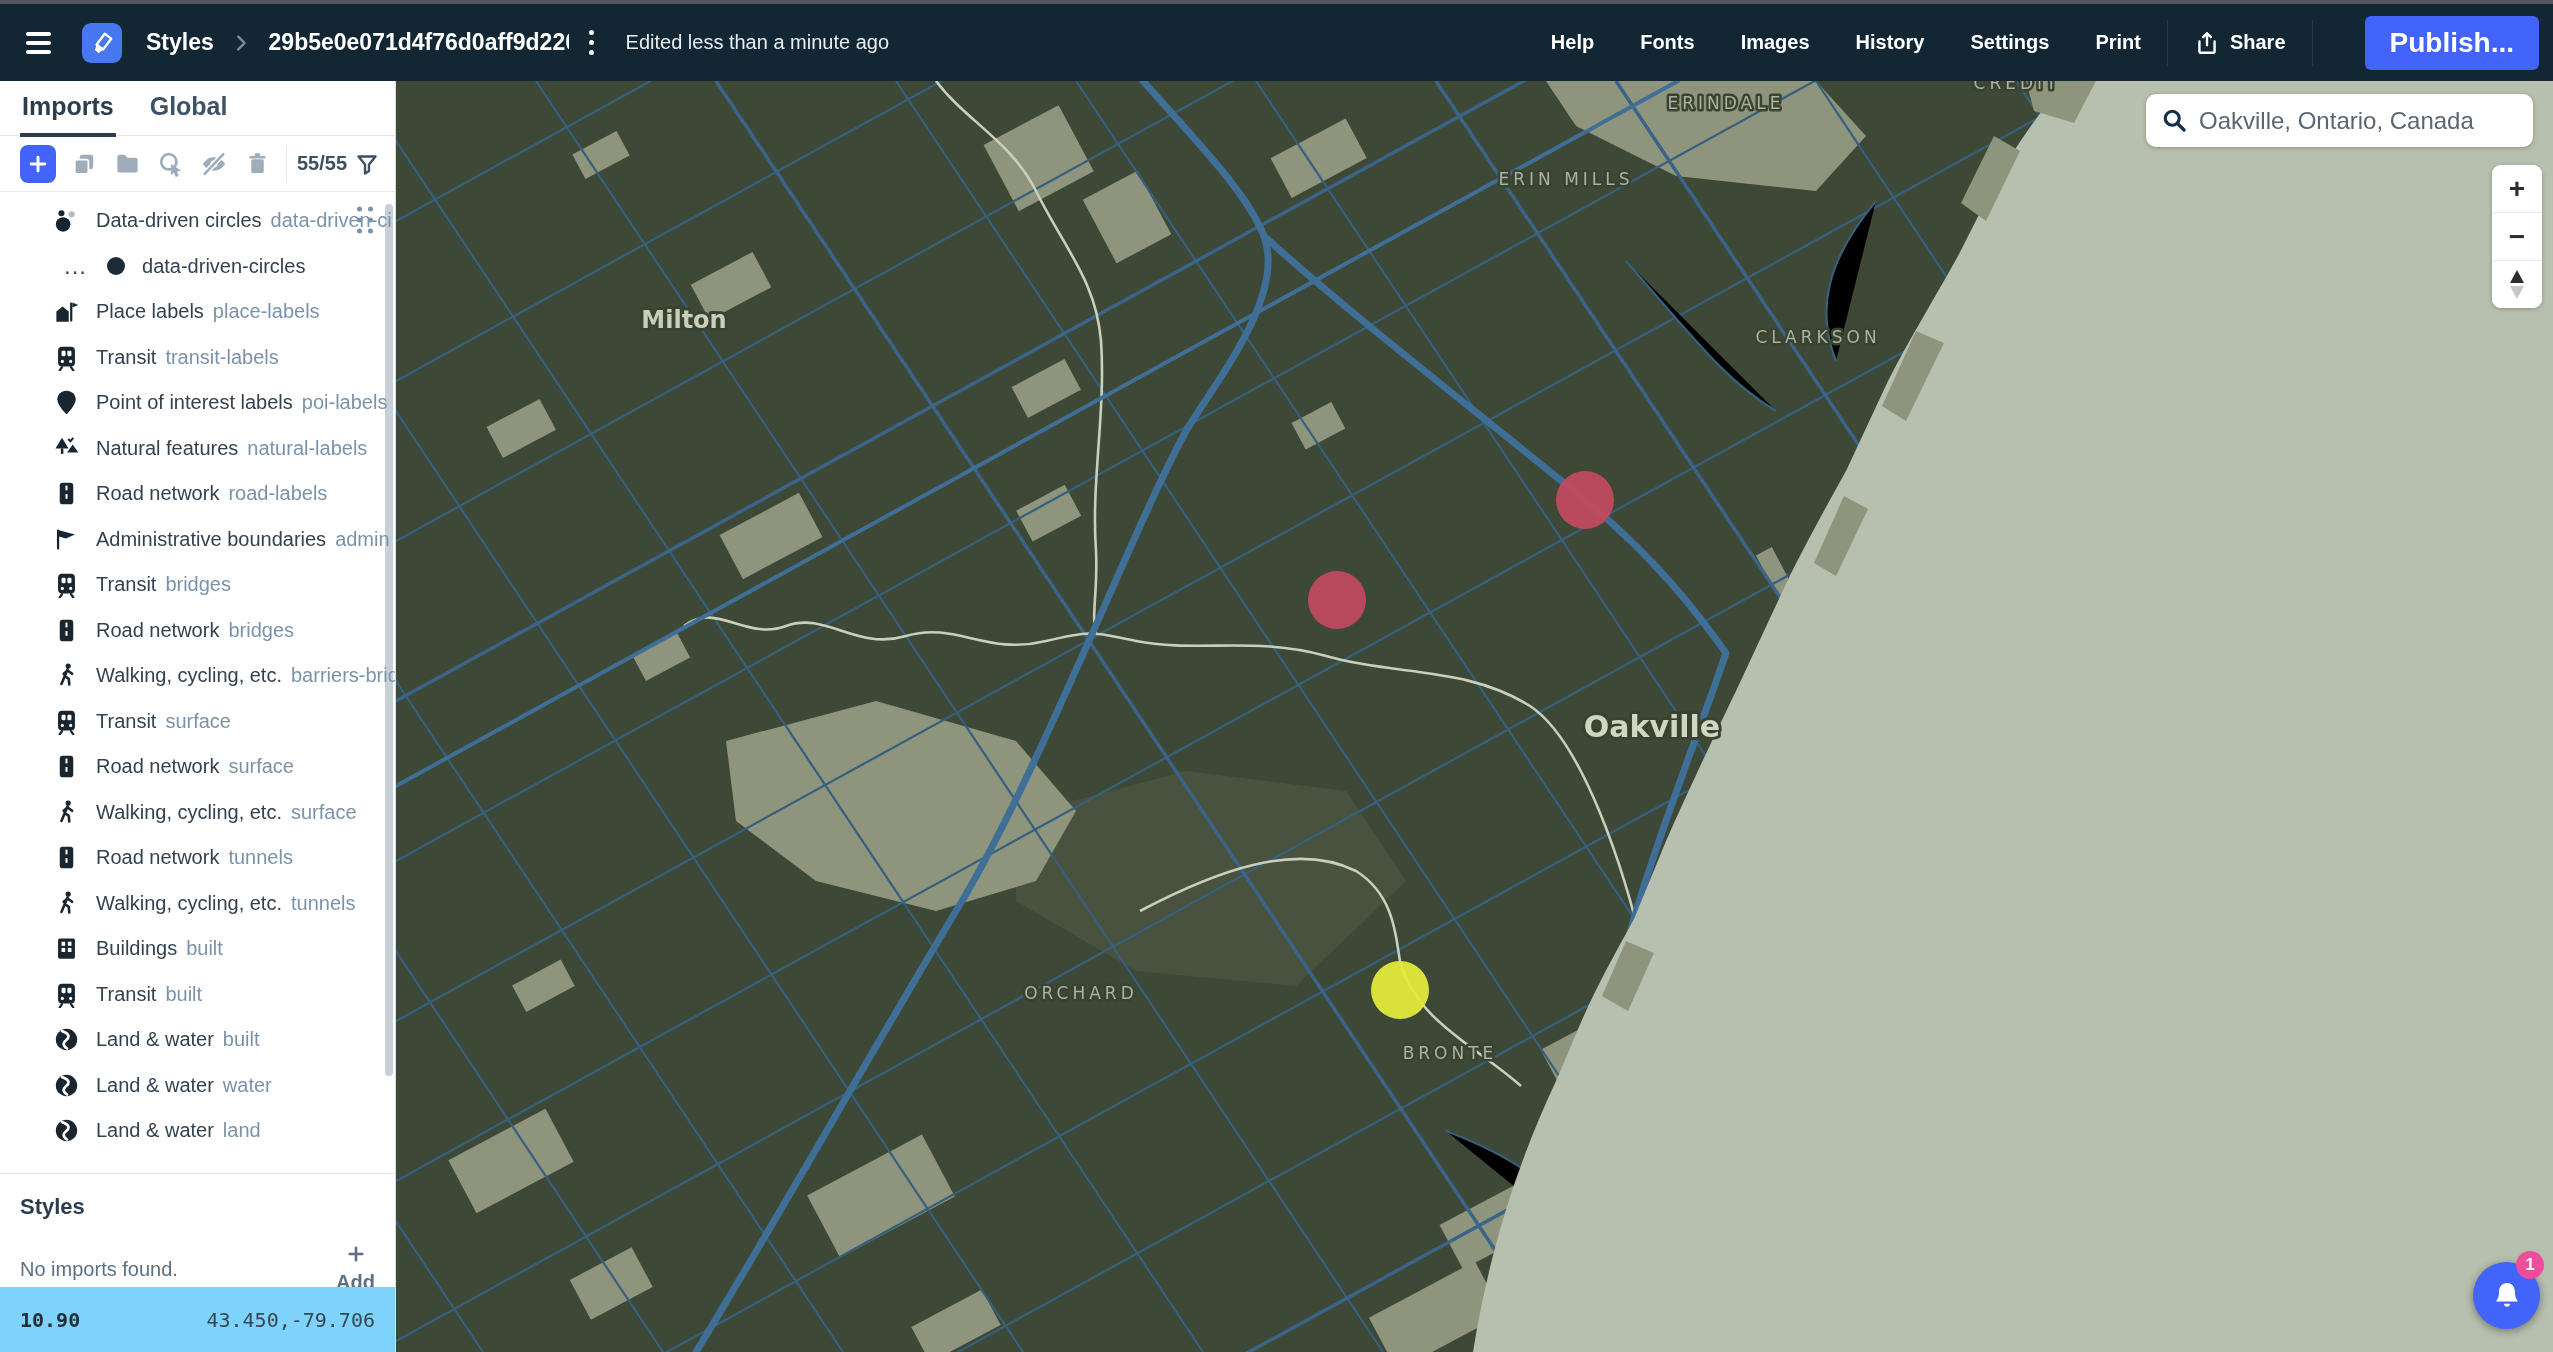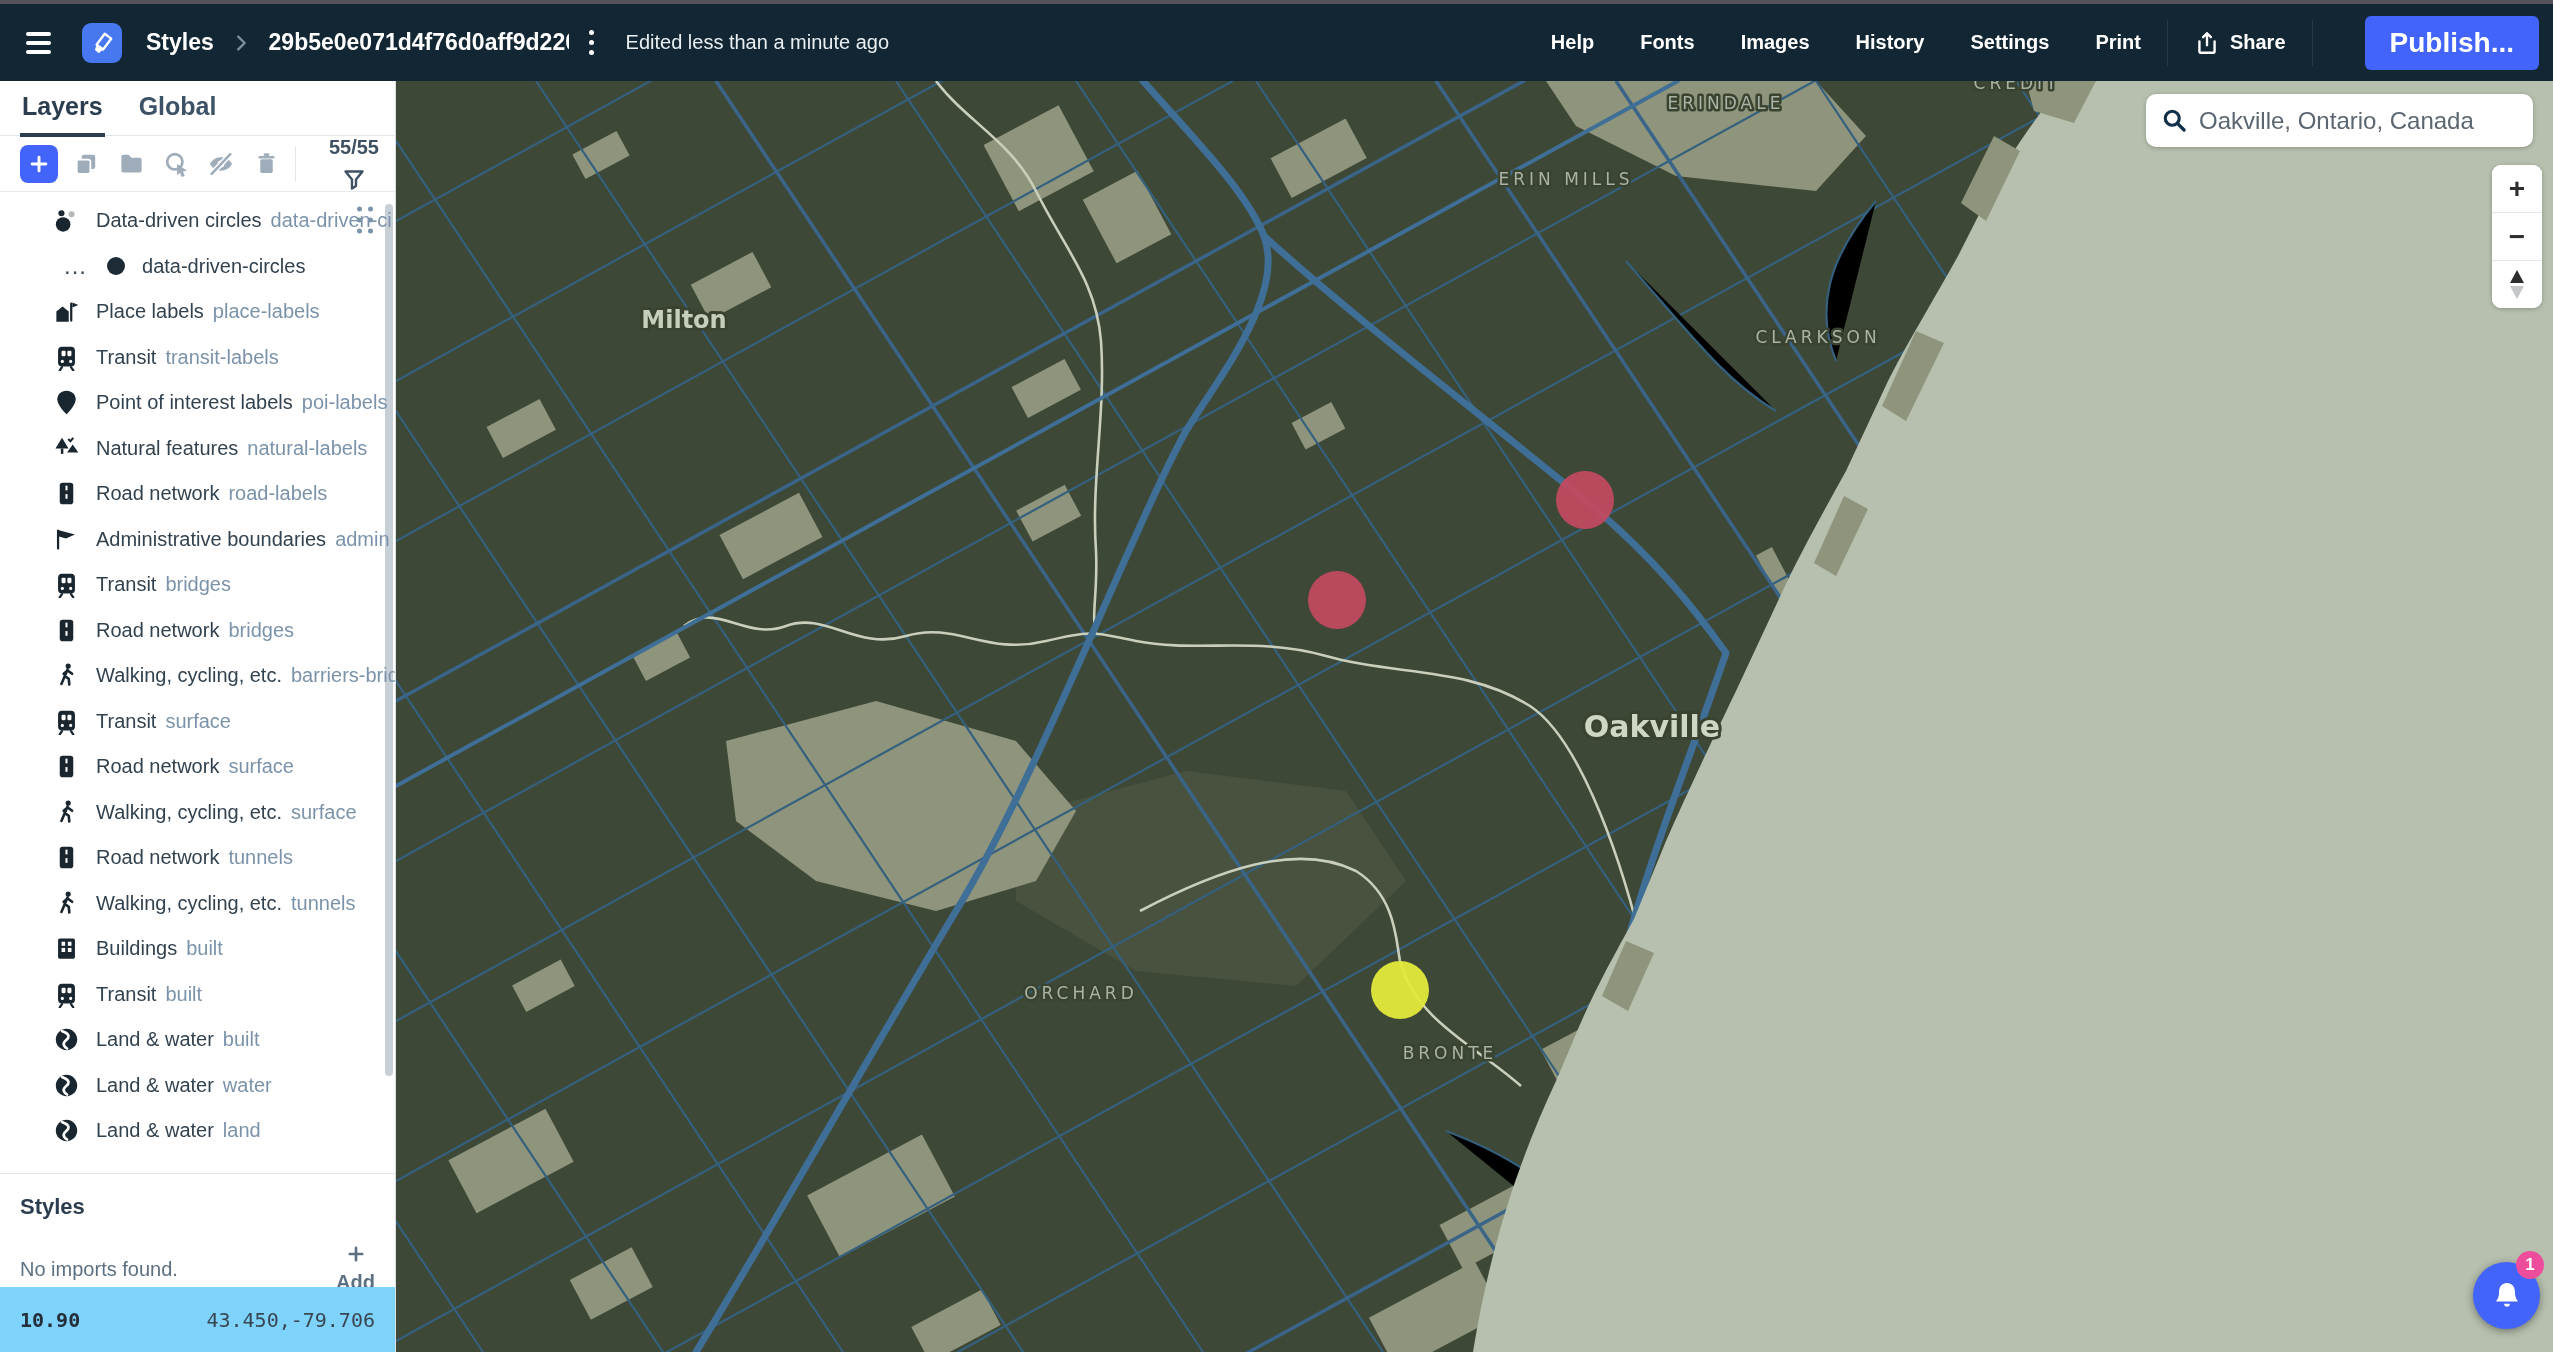--- a/index.html
+++ b/index.html
@@ -42,21 +42,21 @@
   .tab.inactive { color:#3d5266; font-weight:600; }
 
   .ltoolbar { height:56px; display:flex; align-items:center; padding:0 16px 0 20px;
               border-bottom:1px solid #e6eaee; }
   .add-btn { width:38px; height:38px; border-radius:8px; background:#4264fb; border:none;
              display:flex; align-items:center; justify-content:center; cursor:pointer; }
   .tool-ic { width:34px; height:34px; margin-left:11px; display:flex; align-items:center;
              justify-content:center; color:#9fadba; cursor:pointer; }
   .tb-div { width:1px; height:36px; background:#e2e7eb; margin:0 10px 0 12px; }
   .counter { margin-left:auto; display:flex; align-items:center; gap:8px; color:#3e5062;
-             font-size:20px; font-weight:bold; cursor:pointer;flex-direction:column; }
+             font-size:20px; font-weight:bold; cursor:pointer; }
 
   .layer-list { flex:1; position:relative; overflow:hidden; padding-top:6px; }
   .lrow { height:45.5px; display:flex; align-items:center; padding-left:25px; position:relative; cursor:pointer; }
   .lrow .arrow { width:15px; display:flex; color:#1f2c38; }
   .lrow .gicon { width:27px; height:27px; margin-left:13px; color:#19262f; flex:none; }
   .lrow .lname { margin-left:16px; font-size:20px; color:#33424f; white-space:nowrap; }
   .lrow .lid   { margin-left:9px; font-size:20px; color:#7b93aa; white-space:nowrap; overflow:hidden; max-width:126px; flex:none; }
   .drag { position:absolute; right:20px; top:50%; transform:translateY(-50%);
           display:grid; grid-template-columns:repeat(2,7px); grid-auto-rows:7px; gap:4px; cursor:grab; }
   .drag i { width:5px; height:5px; border-radius:50%; background:#7b93aa; }
@@ -265,21 +265,21 @@
         <use href="#ic-share"></use>
       </svg>
     <span>Share</span>
   </div>
   <div class="hdr-div"></div>
   <button class="publish">Publish...</button>
 </div>
 
 <div class="sidebar">
   <div class="tabs">
-    <div class="tab active">Layers</div>
+    <div class="tab active">Imports</div>
     <div class="tab inactive">Global</div>
   </div>
 
   <div class="ltoolbar">
     <button class="add-btn">
       <svg width="22" height="22" style="color:#fff">
           <use href="#ic-plus"></use>
         </svg>
     </button>
     <span class="tool-ic">

